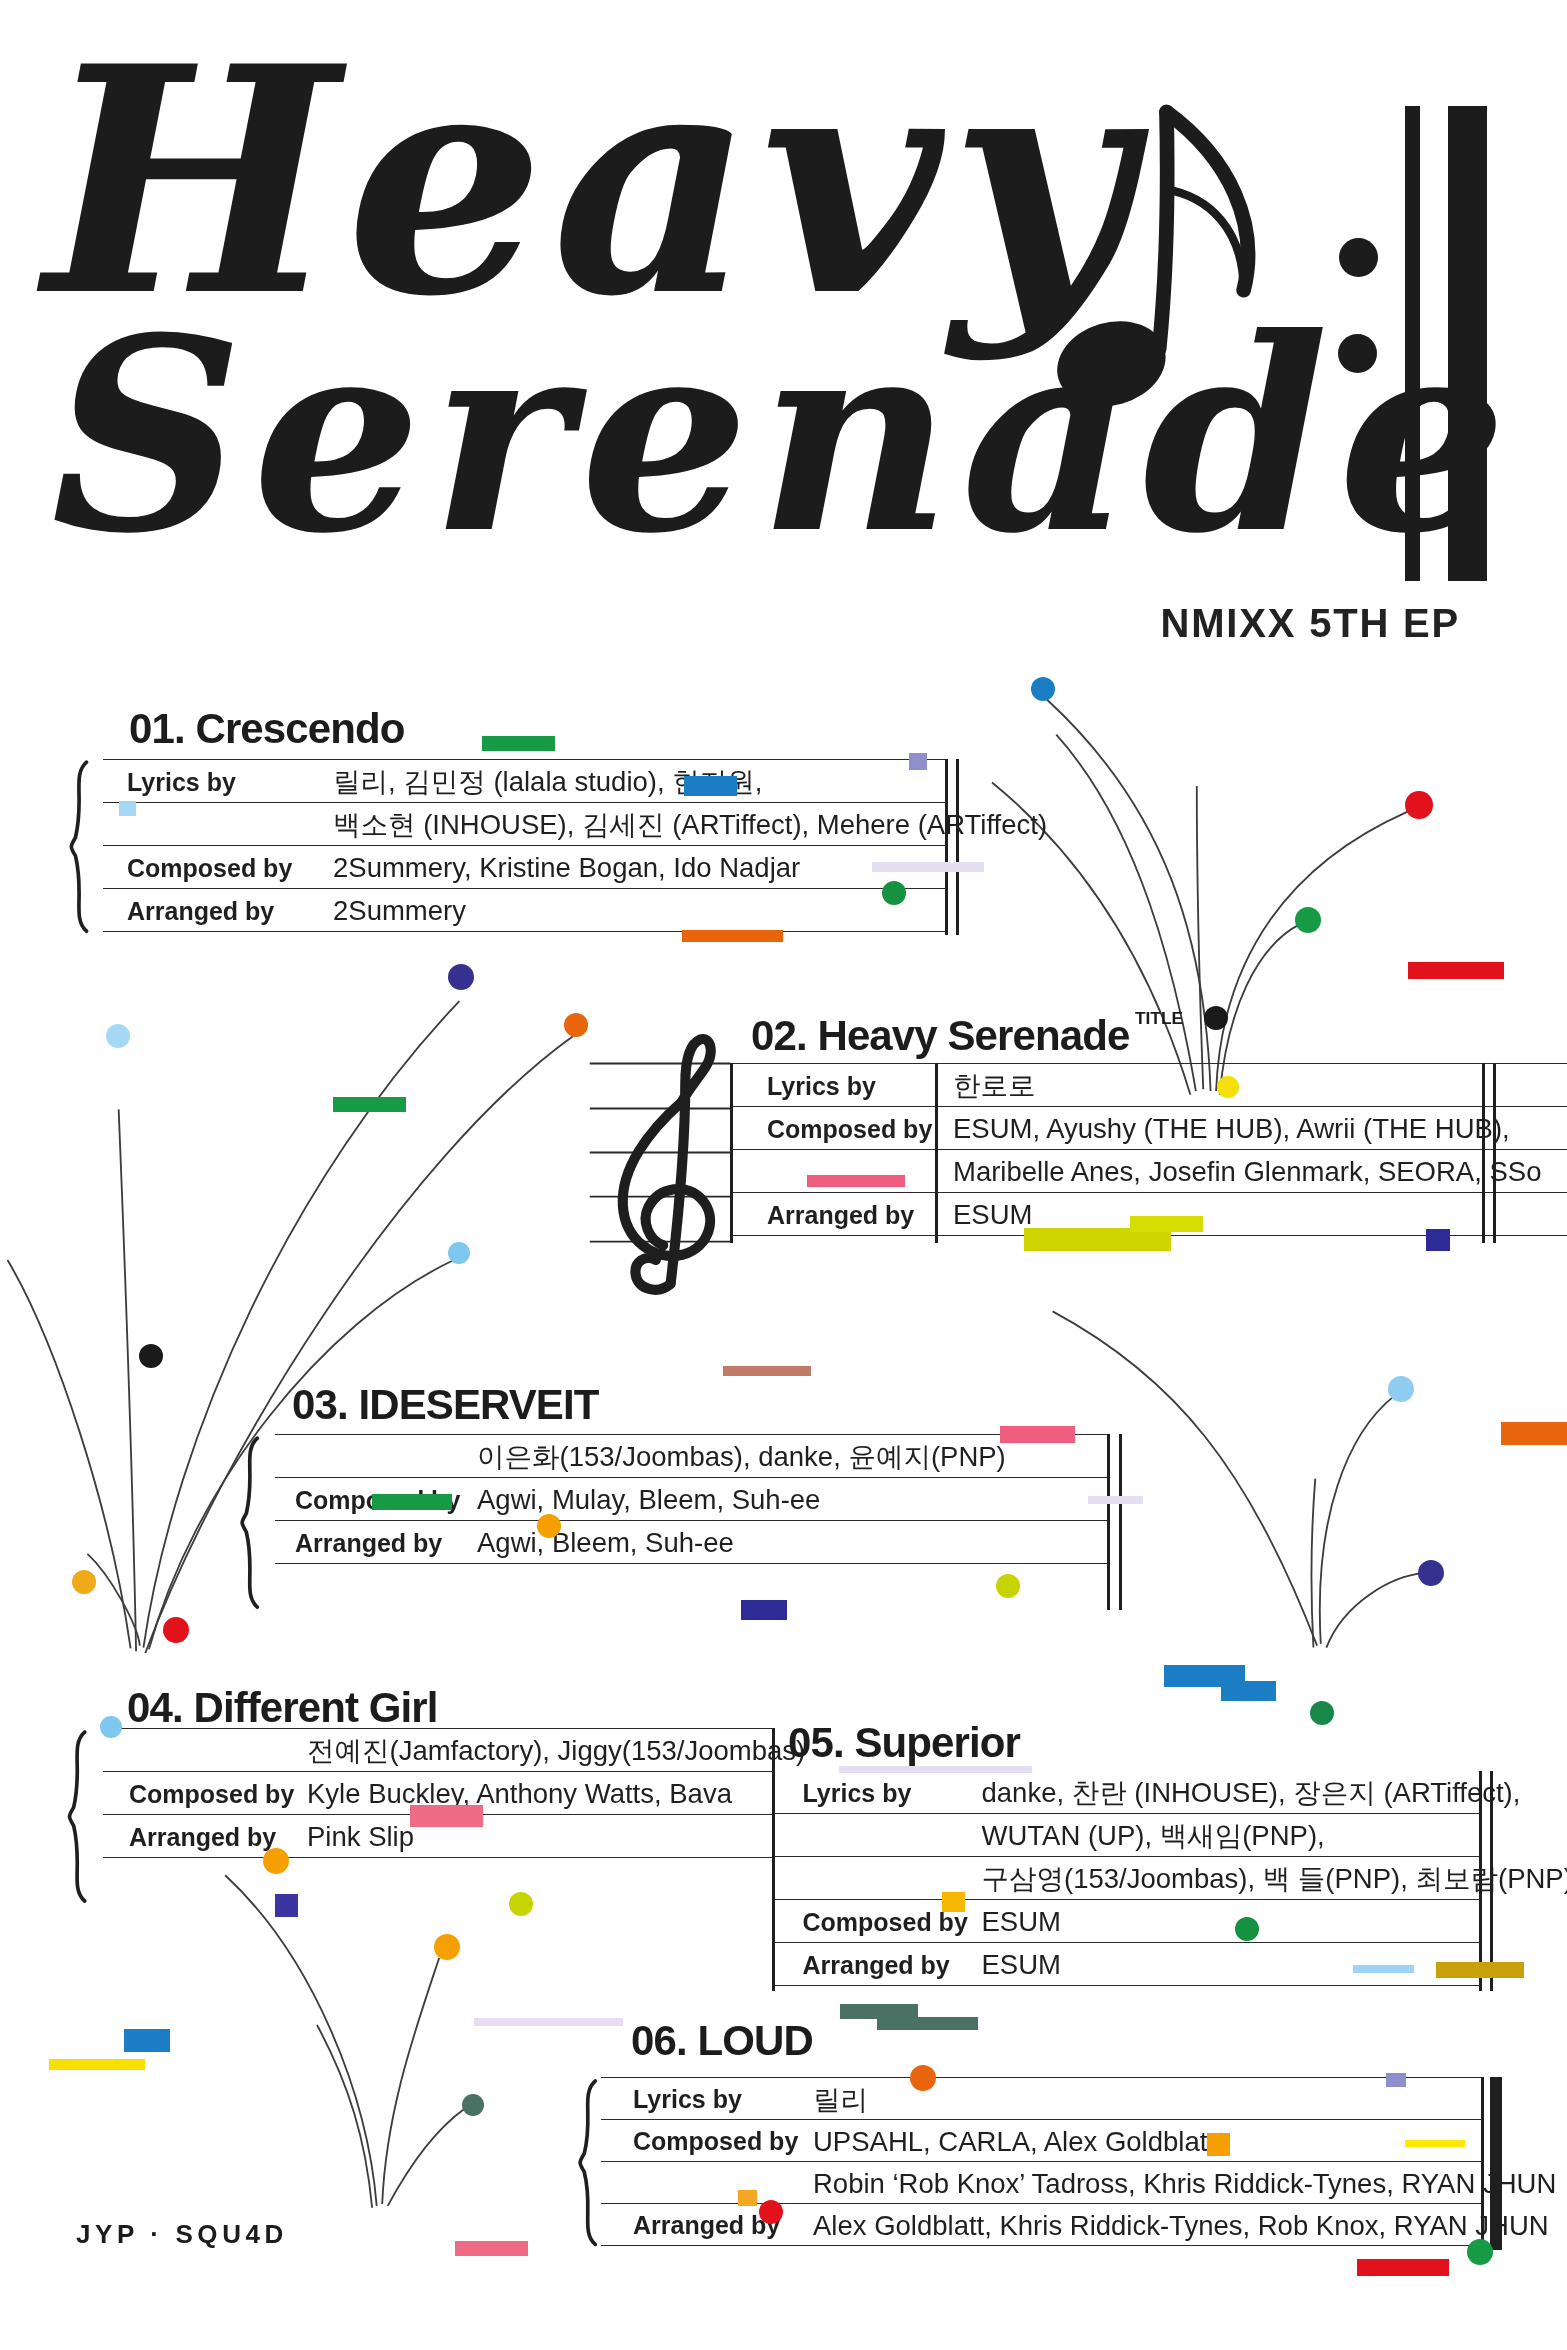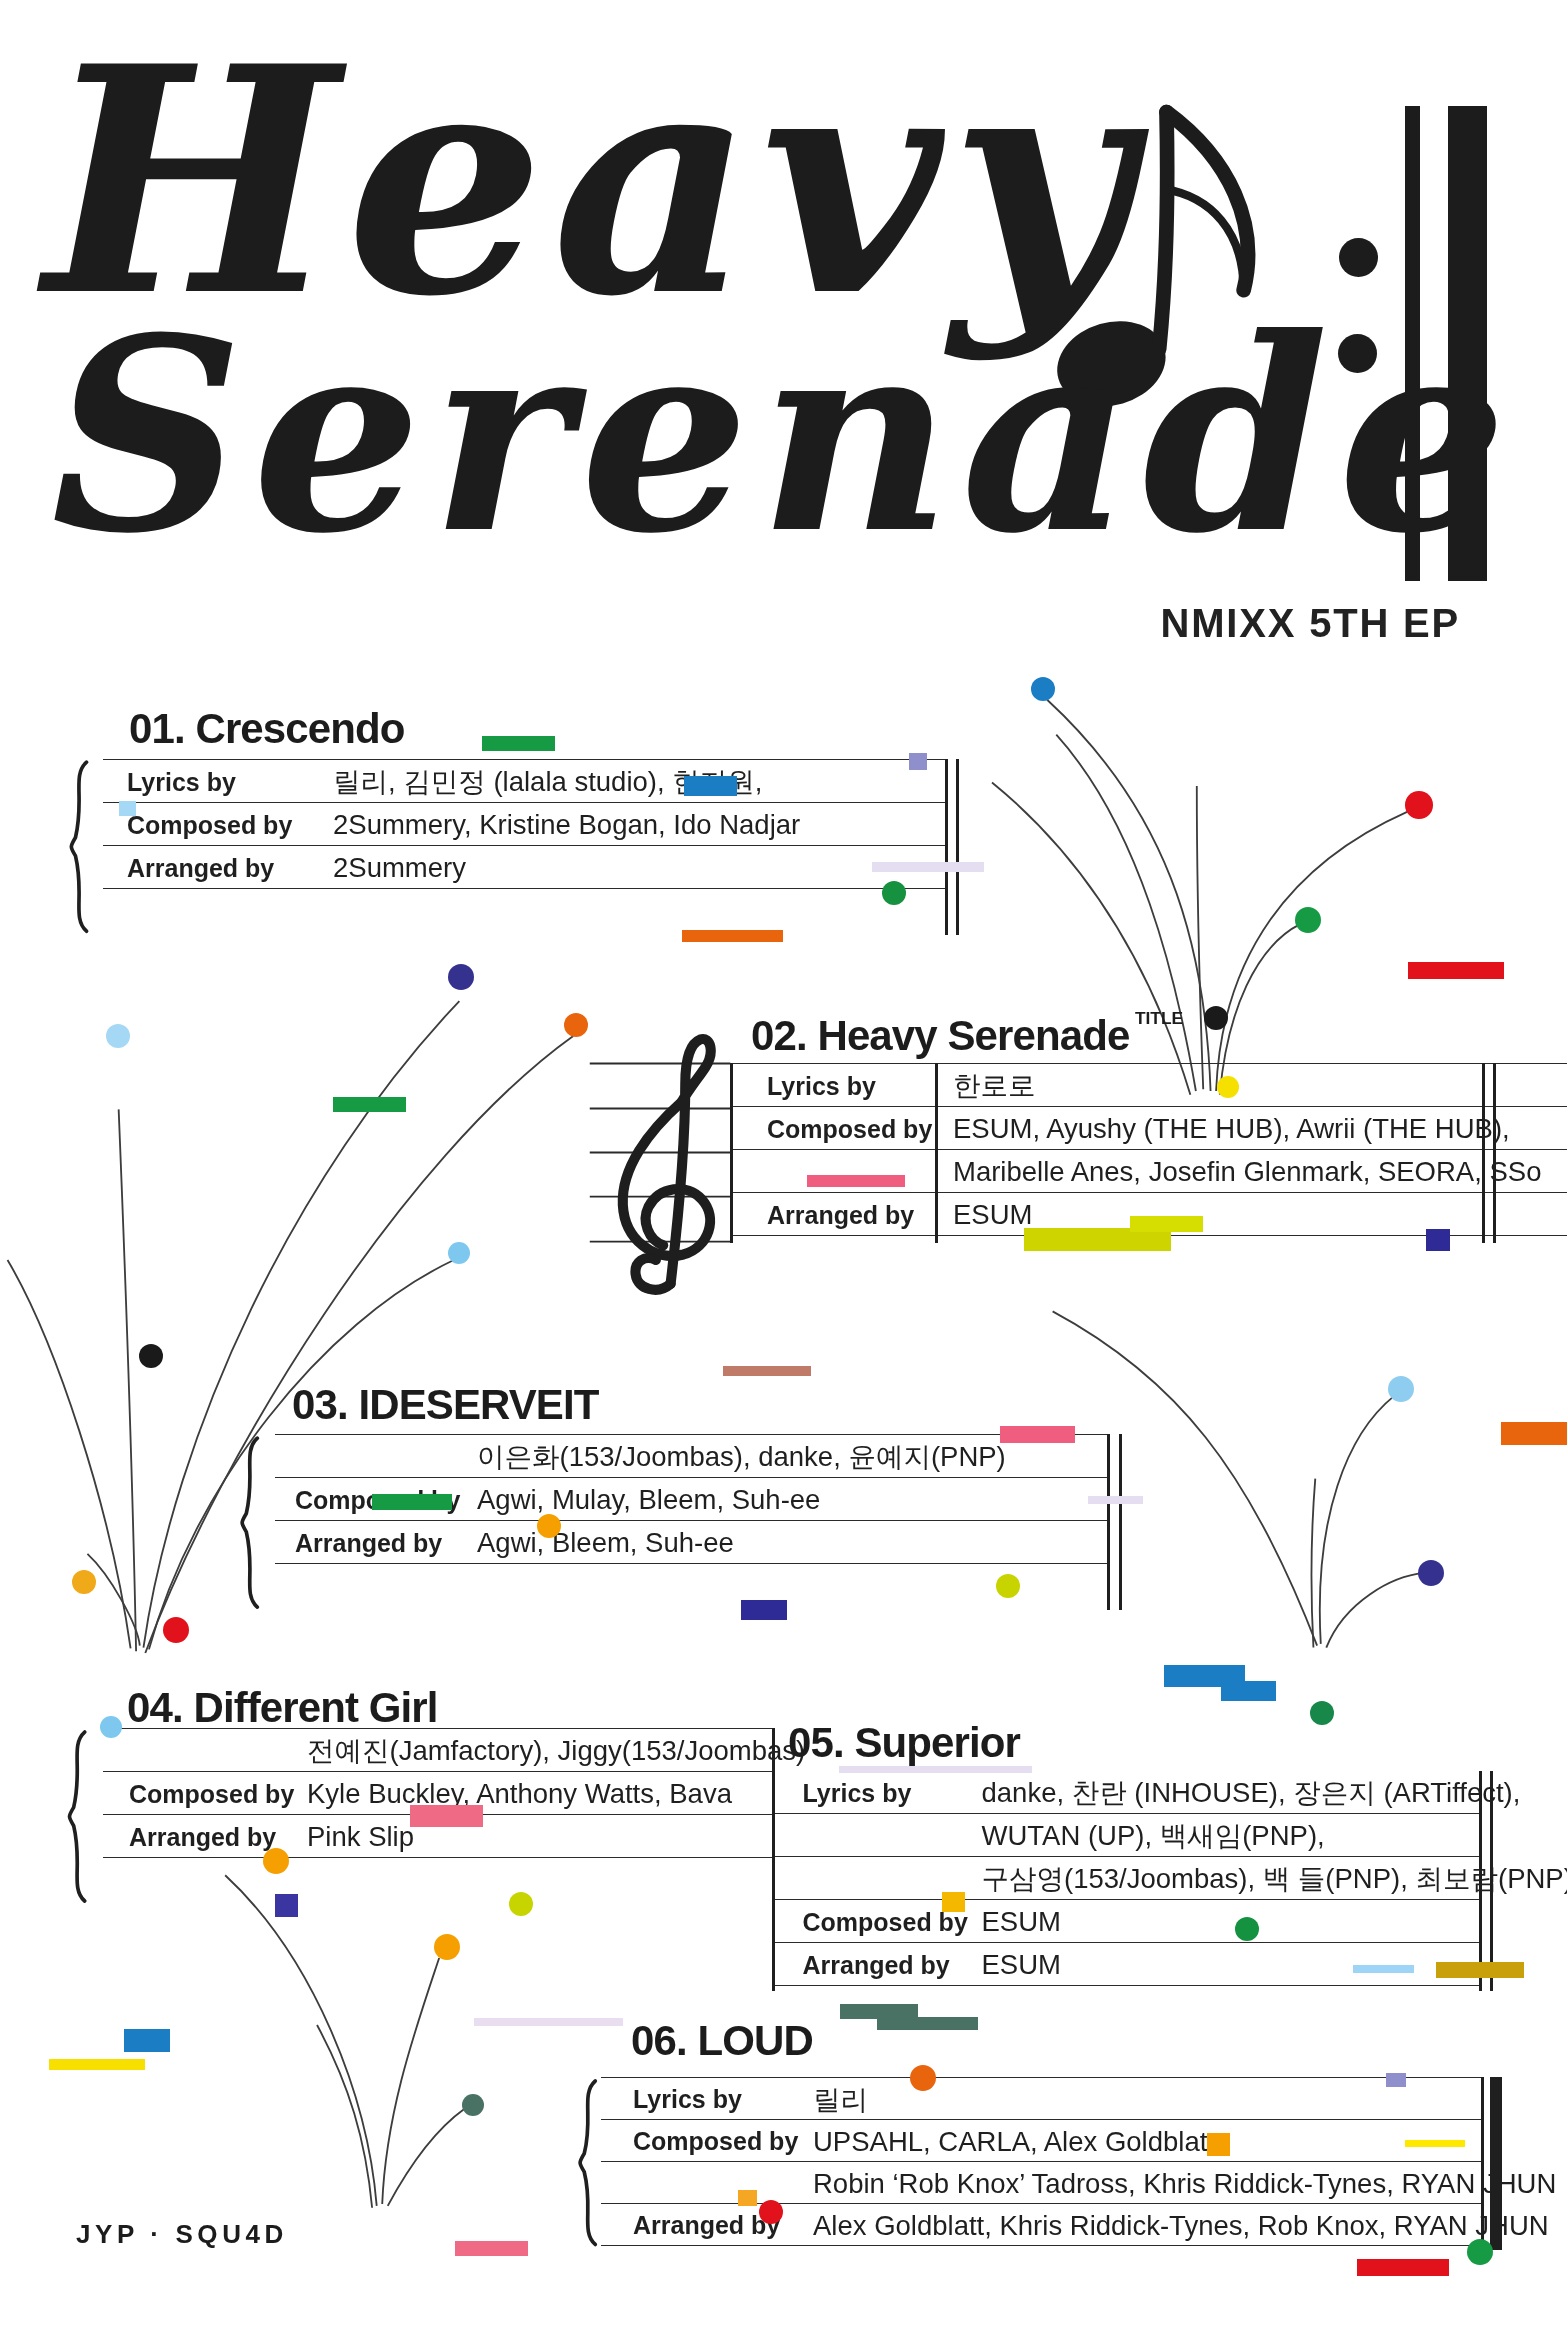--- a/index.html
+++ b/index.html
@@ -112,20 +112,22 @@
 
   <div class="subtitle" style="left:1056px;top:601px;width:404px;">NMIXX 5TH EP</div>
 
   <h2 class="track-title" style="left:129px;top:705px;">
     <span>01.</span>
     <span>Crescendo</span>
   </h2>
   <div class="credits h48 t1" style="left:103px;top:759px;width:845px;">
     <div class="crow">
       <span class="lbl">Lyrics by</span><span class="val">릴리, 김민정 (lalala studio), 현지원,</span></div>
+    <div class="crow">
+      <span class="lbl"></span><span class="val">백소현 (INHOUSE), 김세진 (ARTiffect), Mehere (ARTiffect)</span></div>
     <div class="crow">
       <span class="lbl">Composed by</span><span class="val">2Summery, Kristine Bogan, Ido Nadjar</span></div>
     <div class="crow">
       <span class="lbl">Arranged by</span><span class="val">2Summery</span></div>
   </div>
   <div class="vline" style="left:945px;top:759px;width:2.8px;height:176px;"></div>
   <div class="vline" style="left:956px;top:759px;width:2.8px;height:176px;"></div>
 
   <h2 class="track-title" style="left:751px;top:1008px;">
     <span>02.</span>

